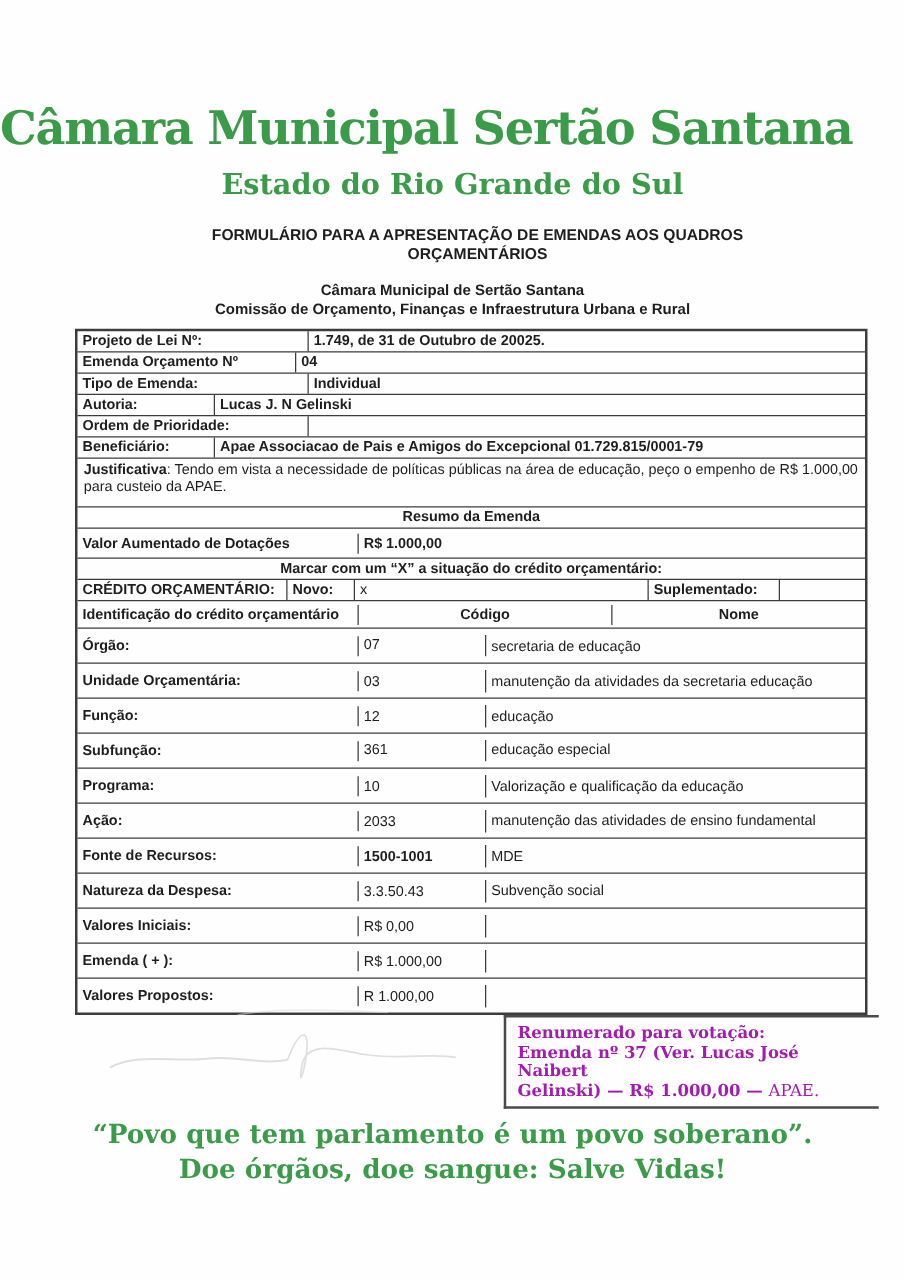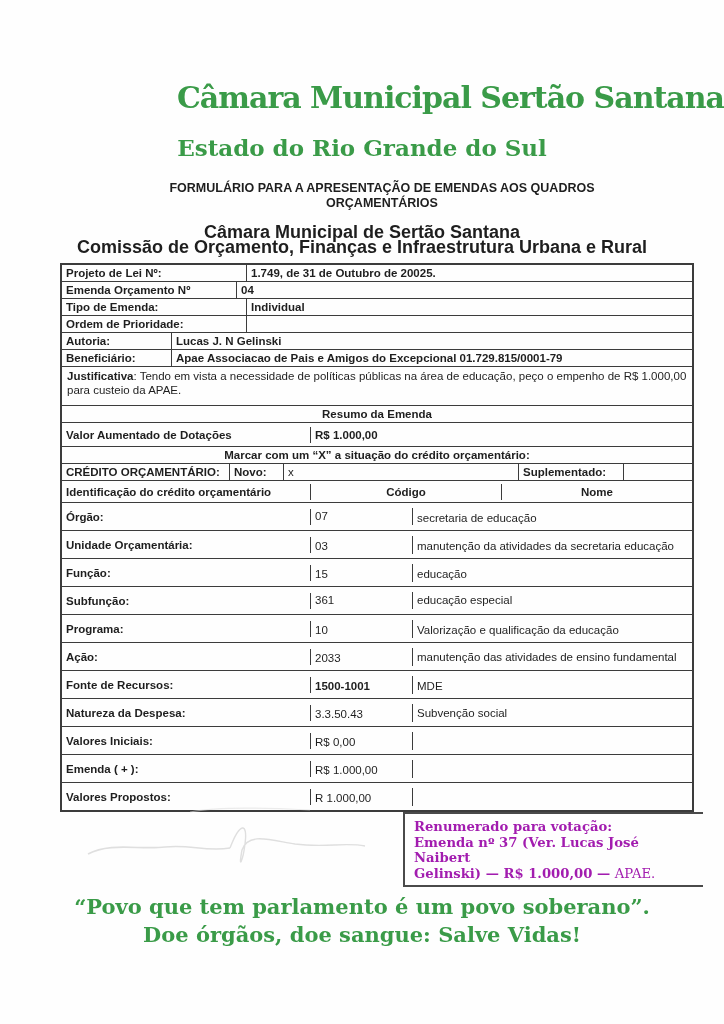--- a/index.html
+++ b/index.html
@@ -1,39 +1,39 @@
 <!DOCTYPE html>
 <html lang="pt"><head>
 <meta charset="utf-8">
 <style>
   html,body{margin:0;padding:0;background:#e9e9e9;}
   .page{position:relative;width:724px;height:1024px;margin:0 auto;background:#fefefe;
         font-family:"Liberation Sans",sans-serif;color:#1e1e1e;overflow:hidden;}
   
   .gothic{font-family:"DejaVu Serif","Liberation Serif",serif;font-weight:bold;color:#3a9b48;}
-  .title{position:absolute;top:80px;left:0;width:100%;text-align:right;
-         font-size:30px;letter-spacing:-1px;}
+  .title{position:absolute;top:80px;left:0;width:100%;text-align:left;
+         font-size:37px;letter-spacing:-1px;}
   .subtitle{position:absolute;top:134px;left:0;width:100%;text-align:center;font-size:23px;}
   .form-title{position:absolute;top:181px;left:0;width:100%;text-align:center;
               font-size:12.5px;font-weight:bold;line-height:15px;margin-left:20px;}
   .org-block{position:absolute;top:225px;left:0;width:100%;text-align:center;
-             font-size:18px;font-weight:bold;line-height:14.5px;}
+             font-size:12px;font-weight:bold;line-height:14.5px;}
   
   .doc-table{position:absolute;top:263px;left:60px;width:634px;
              border:2px solid #3c3c3c;font-size:11.5px;box-sizing:border-box;}
   .trow{display:flex;border-bottom:1.5px solid #3c3c3c;min-height:16px;align-items:center;}
   .trow:last-child{border-bottom:none;}
   .cell{padding:1px 4px;line-height:14px;display:flex;align-items:center;box-sizing:border-box;}
   .cell.bordered{border-right:1.5px solid #3c3c3c;}
   .lbl{font-weight:bold;}
   .val{font-weight:bold;flex:1;}
   .w185{width:185px;flex:none;}
   .w175{width:175px;flex:none;}
   .w110{width:110px;flex:none;}
-  .w233{width:249px;flex:none;}
+  .w233{width:225px;flex:none;}
   .w168{width:168px;flex:none;}
   .w54{width:54px;flex:none;}
   .w235{width:235px;flex:none;}
   .w105{width:105px;flex:none;}
   .w102{width:102px;flex:none;}
   .just-row{display:block;border-bottom:1.5px solid #3c3c3c;min-height:34px;
             padding:2px 5px 8px 5px;line-height:14px;box-sizing:border-box;}
   .center-head{justify-content:center;font-weight:bold;text-align:center;flex:1;}
   .id-head{min-height:21px;}
   .detail{min-height:27px;}
@@ -79,26 +79,26 @@
     </div>
     <div class="trow">
       <div class="cell bordered lbl w175">Emenda Orçamento Nº</div>
       <div class="cell val">04</div>
     </div>
     <div class="trow">
       <div class="cell bordered lbl w185">Tipo de Emenda:</div>
       <div class="cell val">Individual</div>
     </div>
     <div class="trow">
+      <div class="cell bordered lbl w110">Autoria:</div>
+      <div class="cell val">Lucas J. N Gelinski</div>
+    </div>
+    <div class="trow">
       <div class="cell bordered lbl w185">Ordem de Prioridade:</div>
       <div class="cell val"></div>
-    </div>
-    <div class="trow">
-      <div class="cell bordered lbl w110">Autoria:</div>
-      <div class="cell val">Lucas J. N Gelinski</div>
     </div>
     <div class="trow">
       <div class="cell bordered lbl w110">Beneficiário:</div>
       <div class="cell val">Apae Associacao de Pais e Amigos do Excepcional 01.729.815/0001-79</div>
     </div>
 
     <div class="just-row"><span class="lbl">Justificativa</span><span>: Tendo em vista a necessidade de políticas públicas na área de educação, peço o empenho de R$ 1.000,00 para custeio da APAE.</span></div>
 
     <div class="trow">
       <div class="cell center-head">Resumo da Emenda</div>
@@ -132,21 +132,21 @@
       <div class="cell bordered w102 code-low">07</div>
       <div class="cell name" style="flex:1;">secretaria de educação</div>
     </div>
     <div class="trow detail">
       <div class="cell bordered lbl w233">Unidade Orçamentária:</div>
       <div class="cell bordered w102 name">03</div>
       <div class="cell name" style="flex:1;">manutenção da atividades da secretaria educação</div>
     </div>
     <div class="trow detail">
       <div class="cell bordered lbl w233">Função:</div>
-      <div class="cell bordered w102 name">15</div>
+      <div class="cell bordered w102 name">12</div>
       <div class="cell name" style="flex:1;">educação</div>
     </div>
     <div class="trow detail">
       <div class="cell bordered lbl w233">Subfunção:</div>
       <div class="cell bordered w102 code-low">361</div>
       <div class="cell name-low" style="flex:1;display:flex;">educação especial</div>
     </div>
     <div class="trow detail">
       <div class="cell bordered lbl w233">Programa:</div>
       <div class="cell bordered w102 name">10</div>

